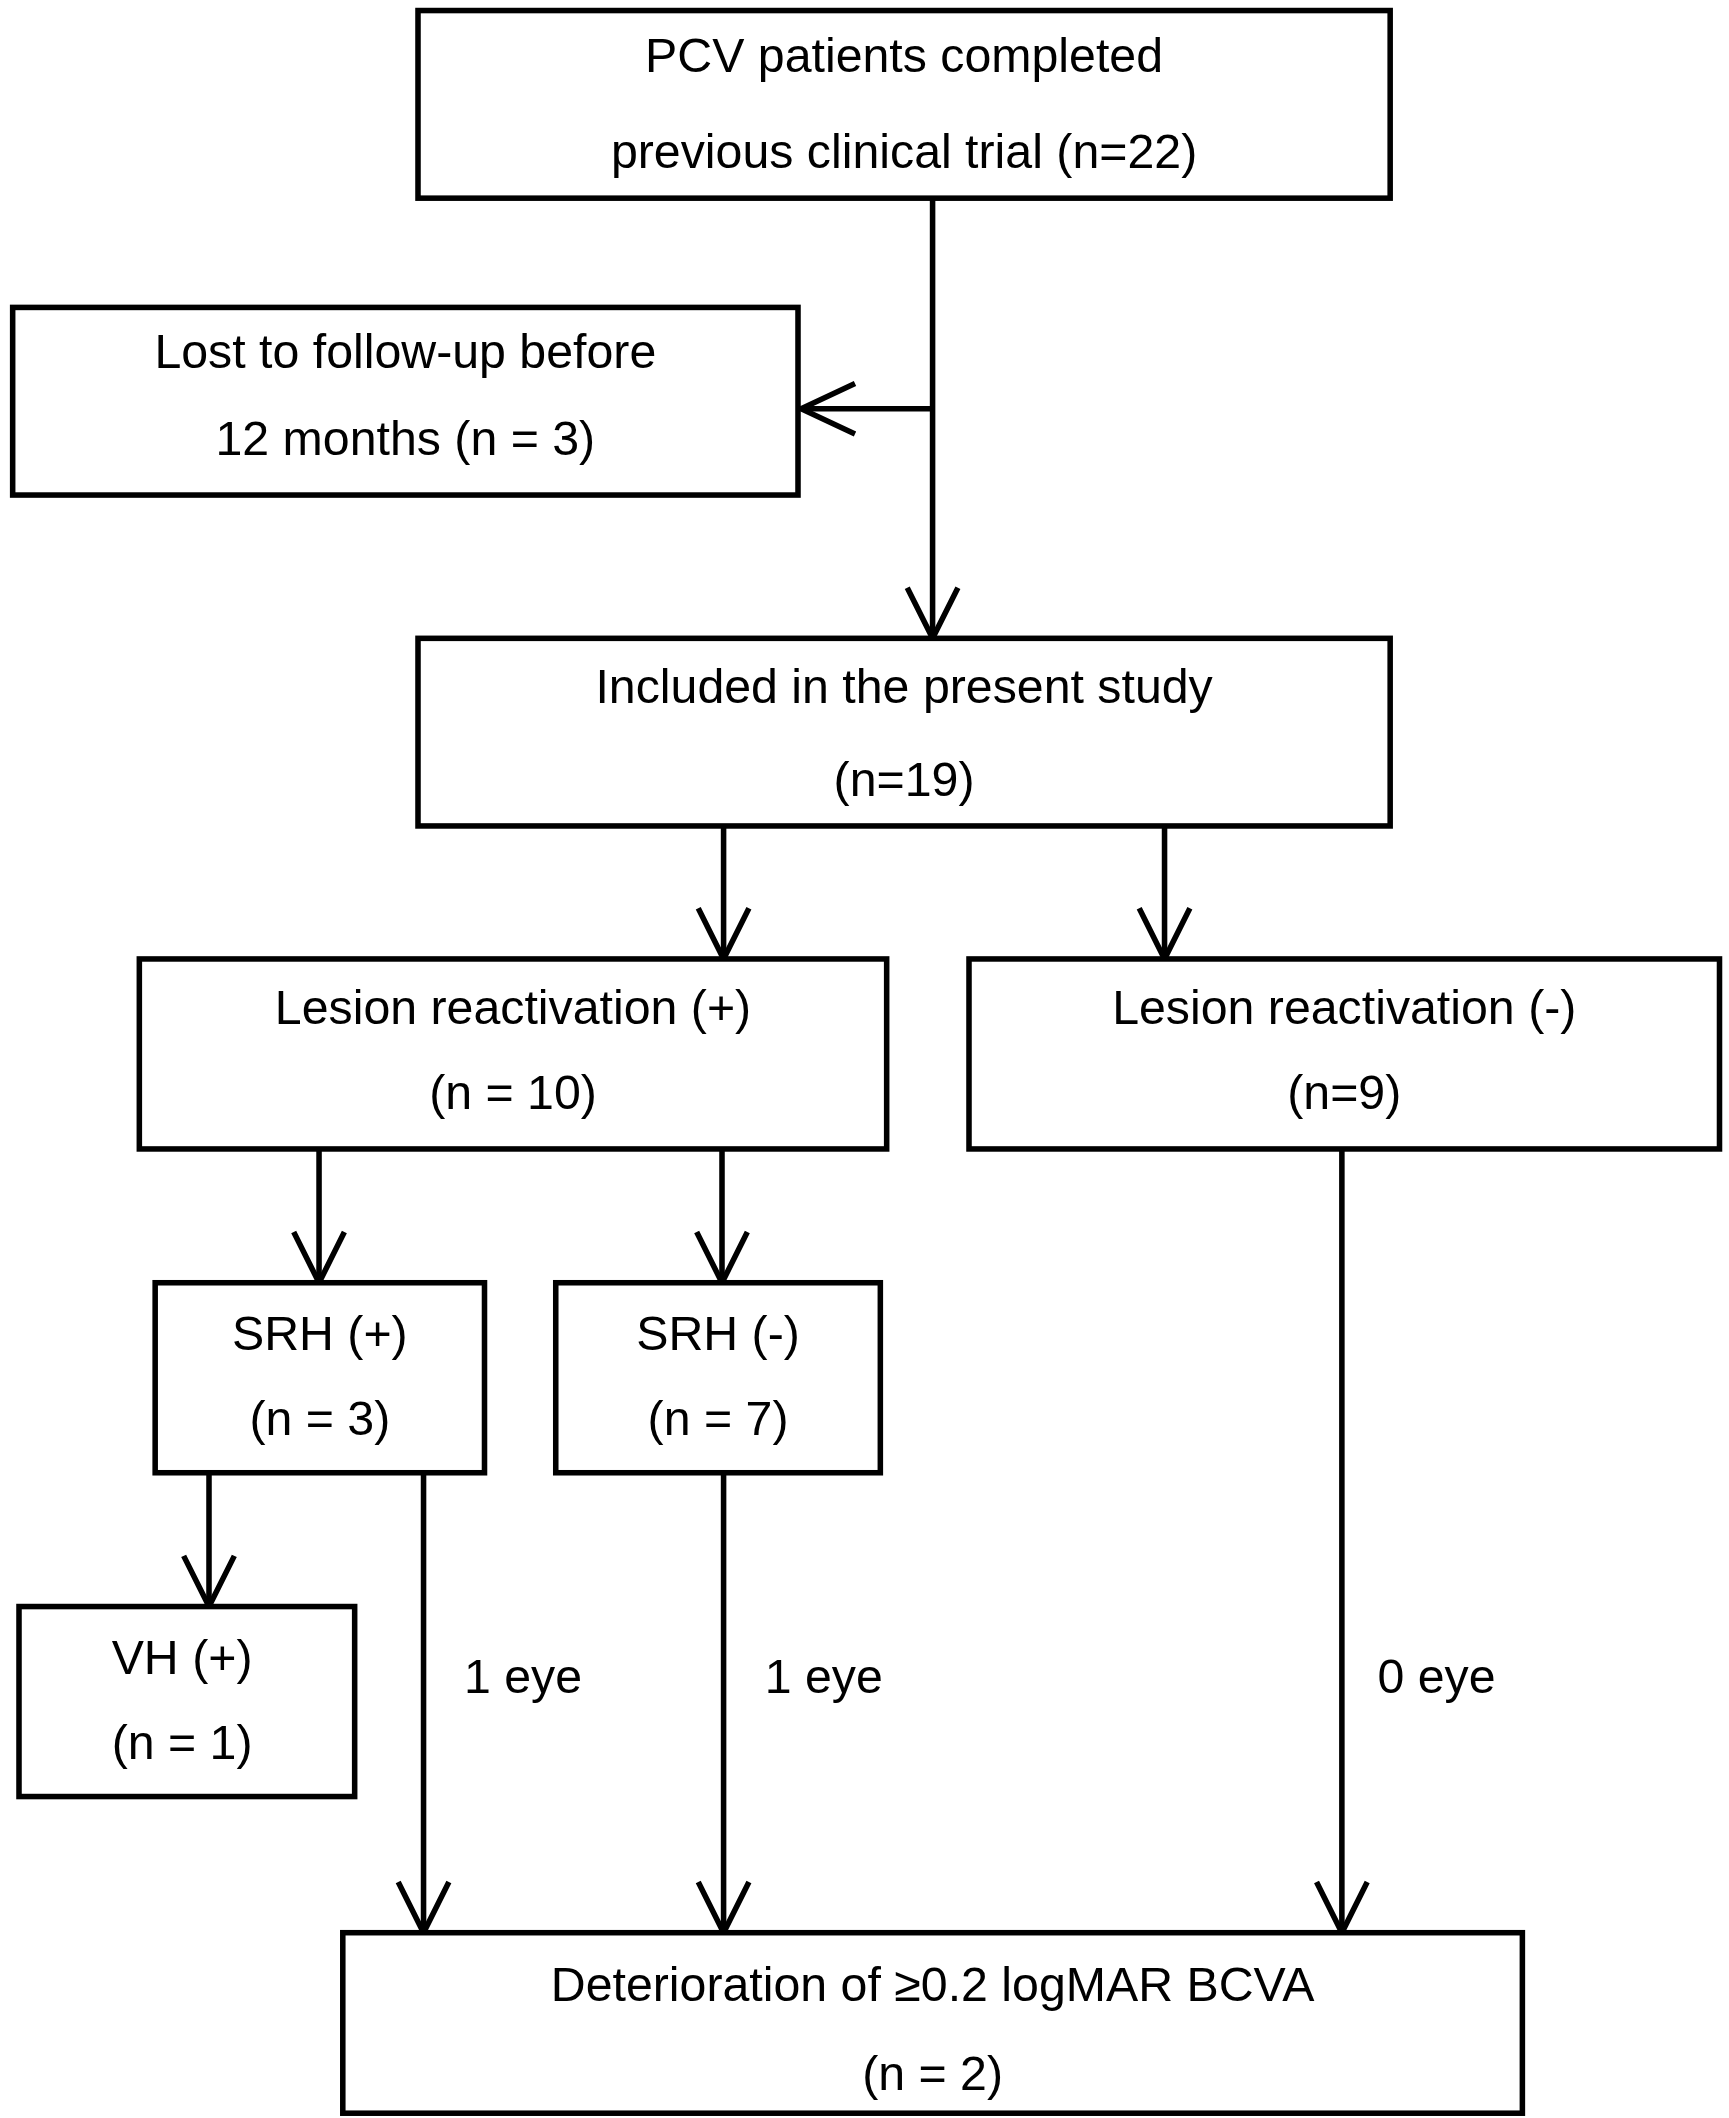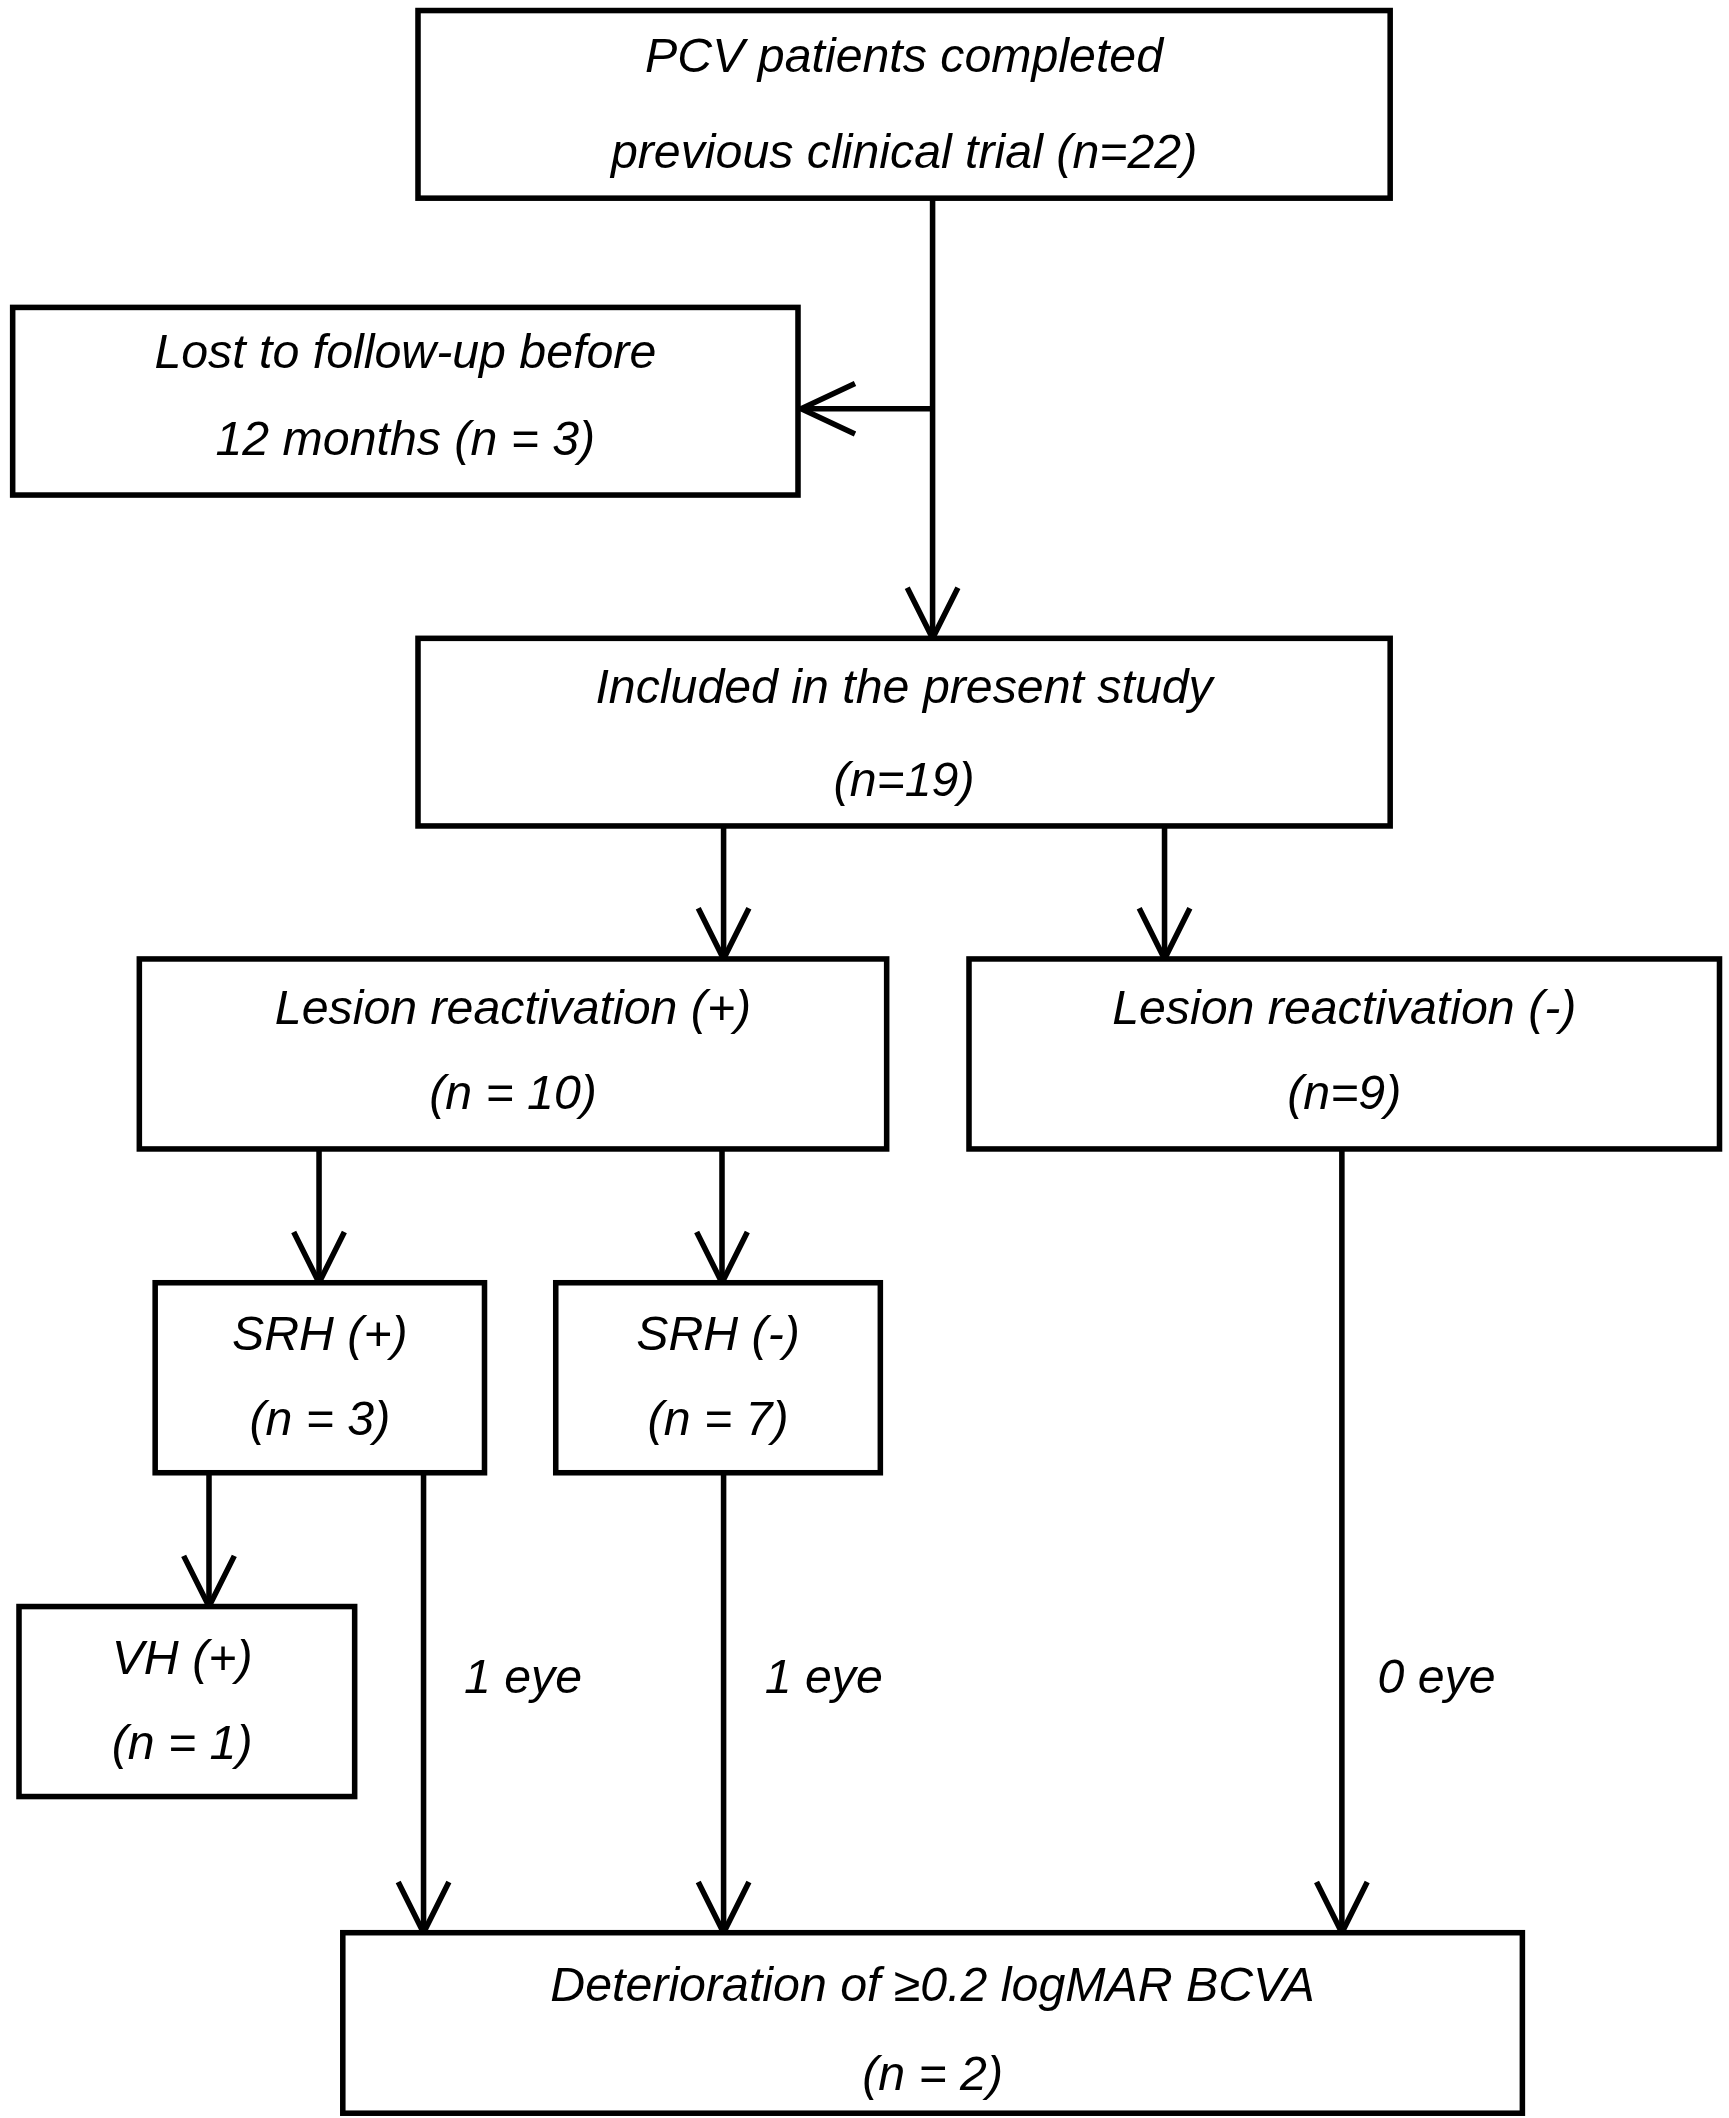--- a/index.html
+++ b/index.html
@@ -11,21 +11,20 @@
     width: 1729px;
     height: 2119px;
     overflow: hidden;
     font-family: "Liberation Sans", sans-serif;
   }
   #flowchart-root {
     position: relative;
     width: 1729px;
     height: 2119px;
     background: #ffffff;
-    font-style: italic;
   }
   svg.chart-svg {
     position: absolute;
     top: 0;
     left: 0;
     width: 1729px;
     height: 2119px;
     display: block;
   }
   .node-box {

